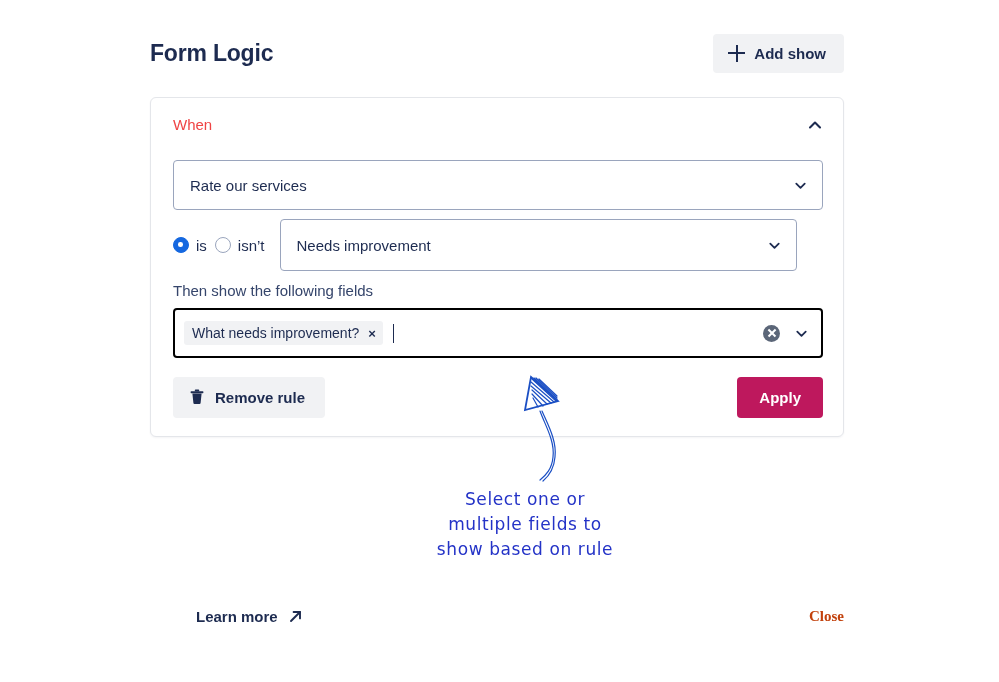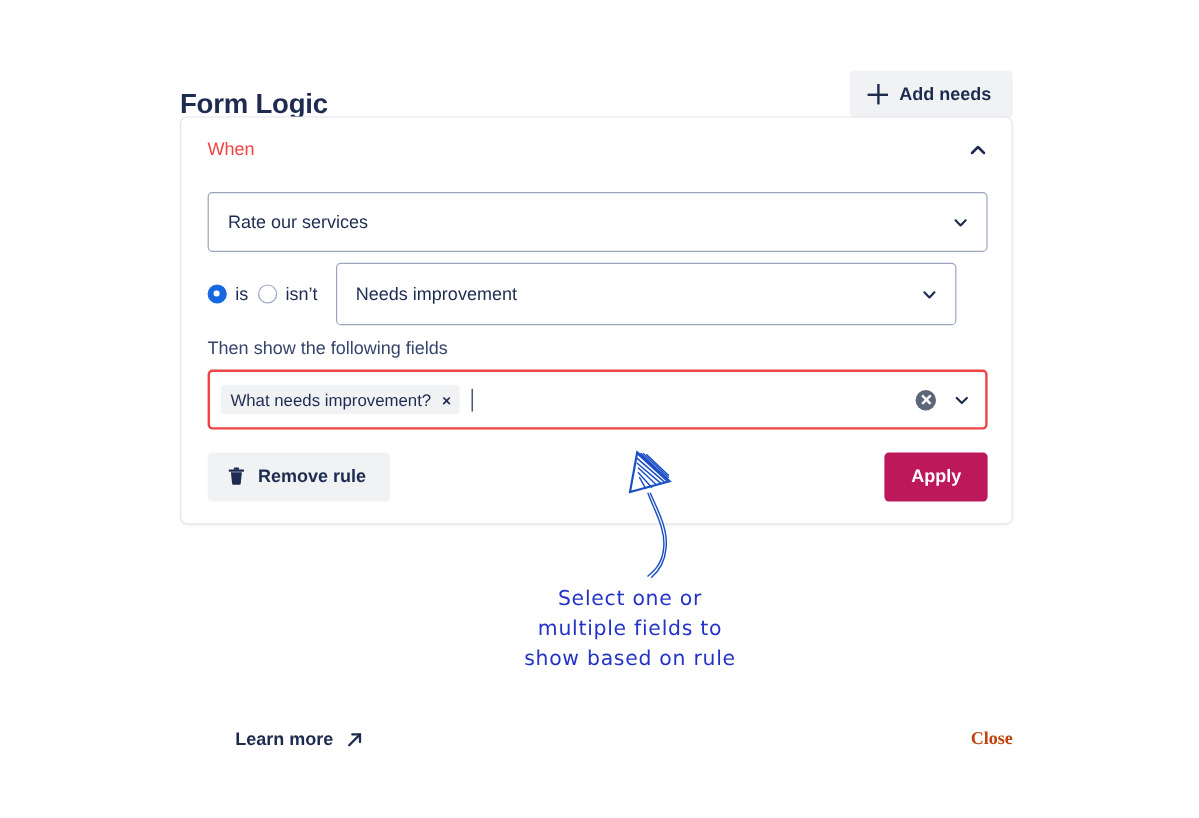--- a/index.html
+++ b/index.html
@@ -22,25 +22,25 @@
     left: 150px;
     top: 0;
     width: 694px;
     height: 682px;
   }
 
   
   .header {
     position: absolute;
     left: 0;
-    top: 48px;
+    top: 28px;
     width: 694px;
     height: 50px;
     display: flex;
-    align-items: flex-end;
+    align-items: center;
     justify-content: space-between;
   }
   .page-title {
     font-size: 23px;
     font-weight: bold;
     color: #1d2b50;
     letter-spacing: -0.2px;
     line-height: 1;
   }
   .add-rule-btn {
@@ -192,21 +192,21 @@
     font-size: 15px;
     color: #35456b;
   }
 
   .multiselect {
     position: absolute;
     left: 22px;
     top: 210px;
     width: 650px;
     height: 50px;
-    border: 2px solid #ef4444;
+    border: 2px solid #000000;
     border-radius: 4px;
     background: #fff;
     display: flex;
     align-items: center;
     padding: 0 12px 0 9px;
     cursor: text;
   }
   .chip {
     display: inline-flex;
     align-items: center;
@@ -345,21 +345,21 @@
 </style>
 </head>
 <body>
 
 <div class="page">
 
   <div class="header">
     <div class="page-title">Form Logic</div>
     <button class="add-rule-btn">
       <span class="plus-icon"></span>
-      <span>Add needs</span>
+      <span>Add show</span>
     </button>
   </div>
 
   <div class="rule-card">
 
     <div class="when-row">
       <span class="when-label">When</span>
       <svg class="chev-up" viewBox="0 0 16 16">
         <path d="M3 10.5 L8 5.5 L13 10.5" fill="none" stroke="#1d2b50" stroke-width="2.1" stroke-linecap="round" stroke-linejoin="round"></path>
       </svg>

